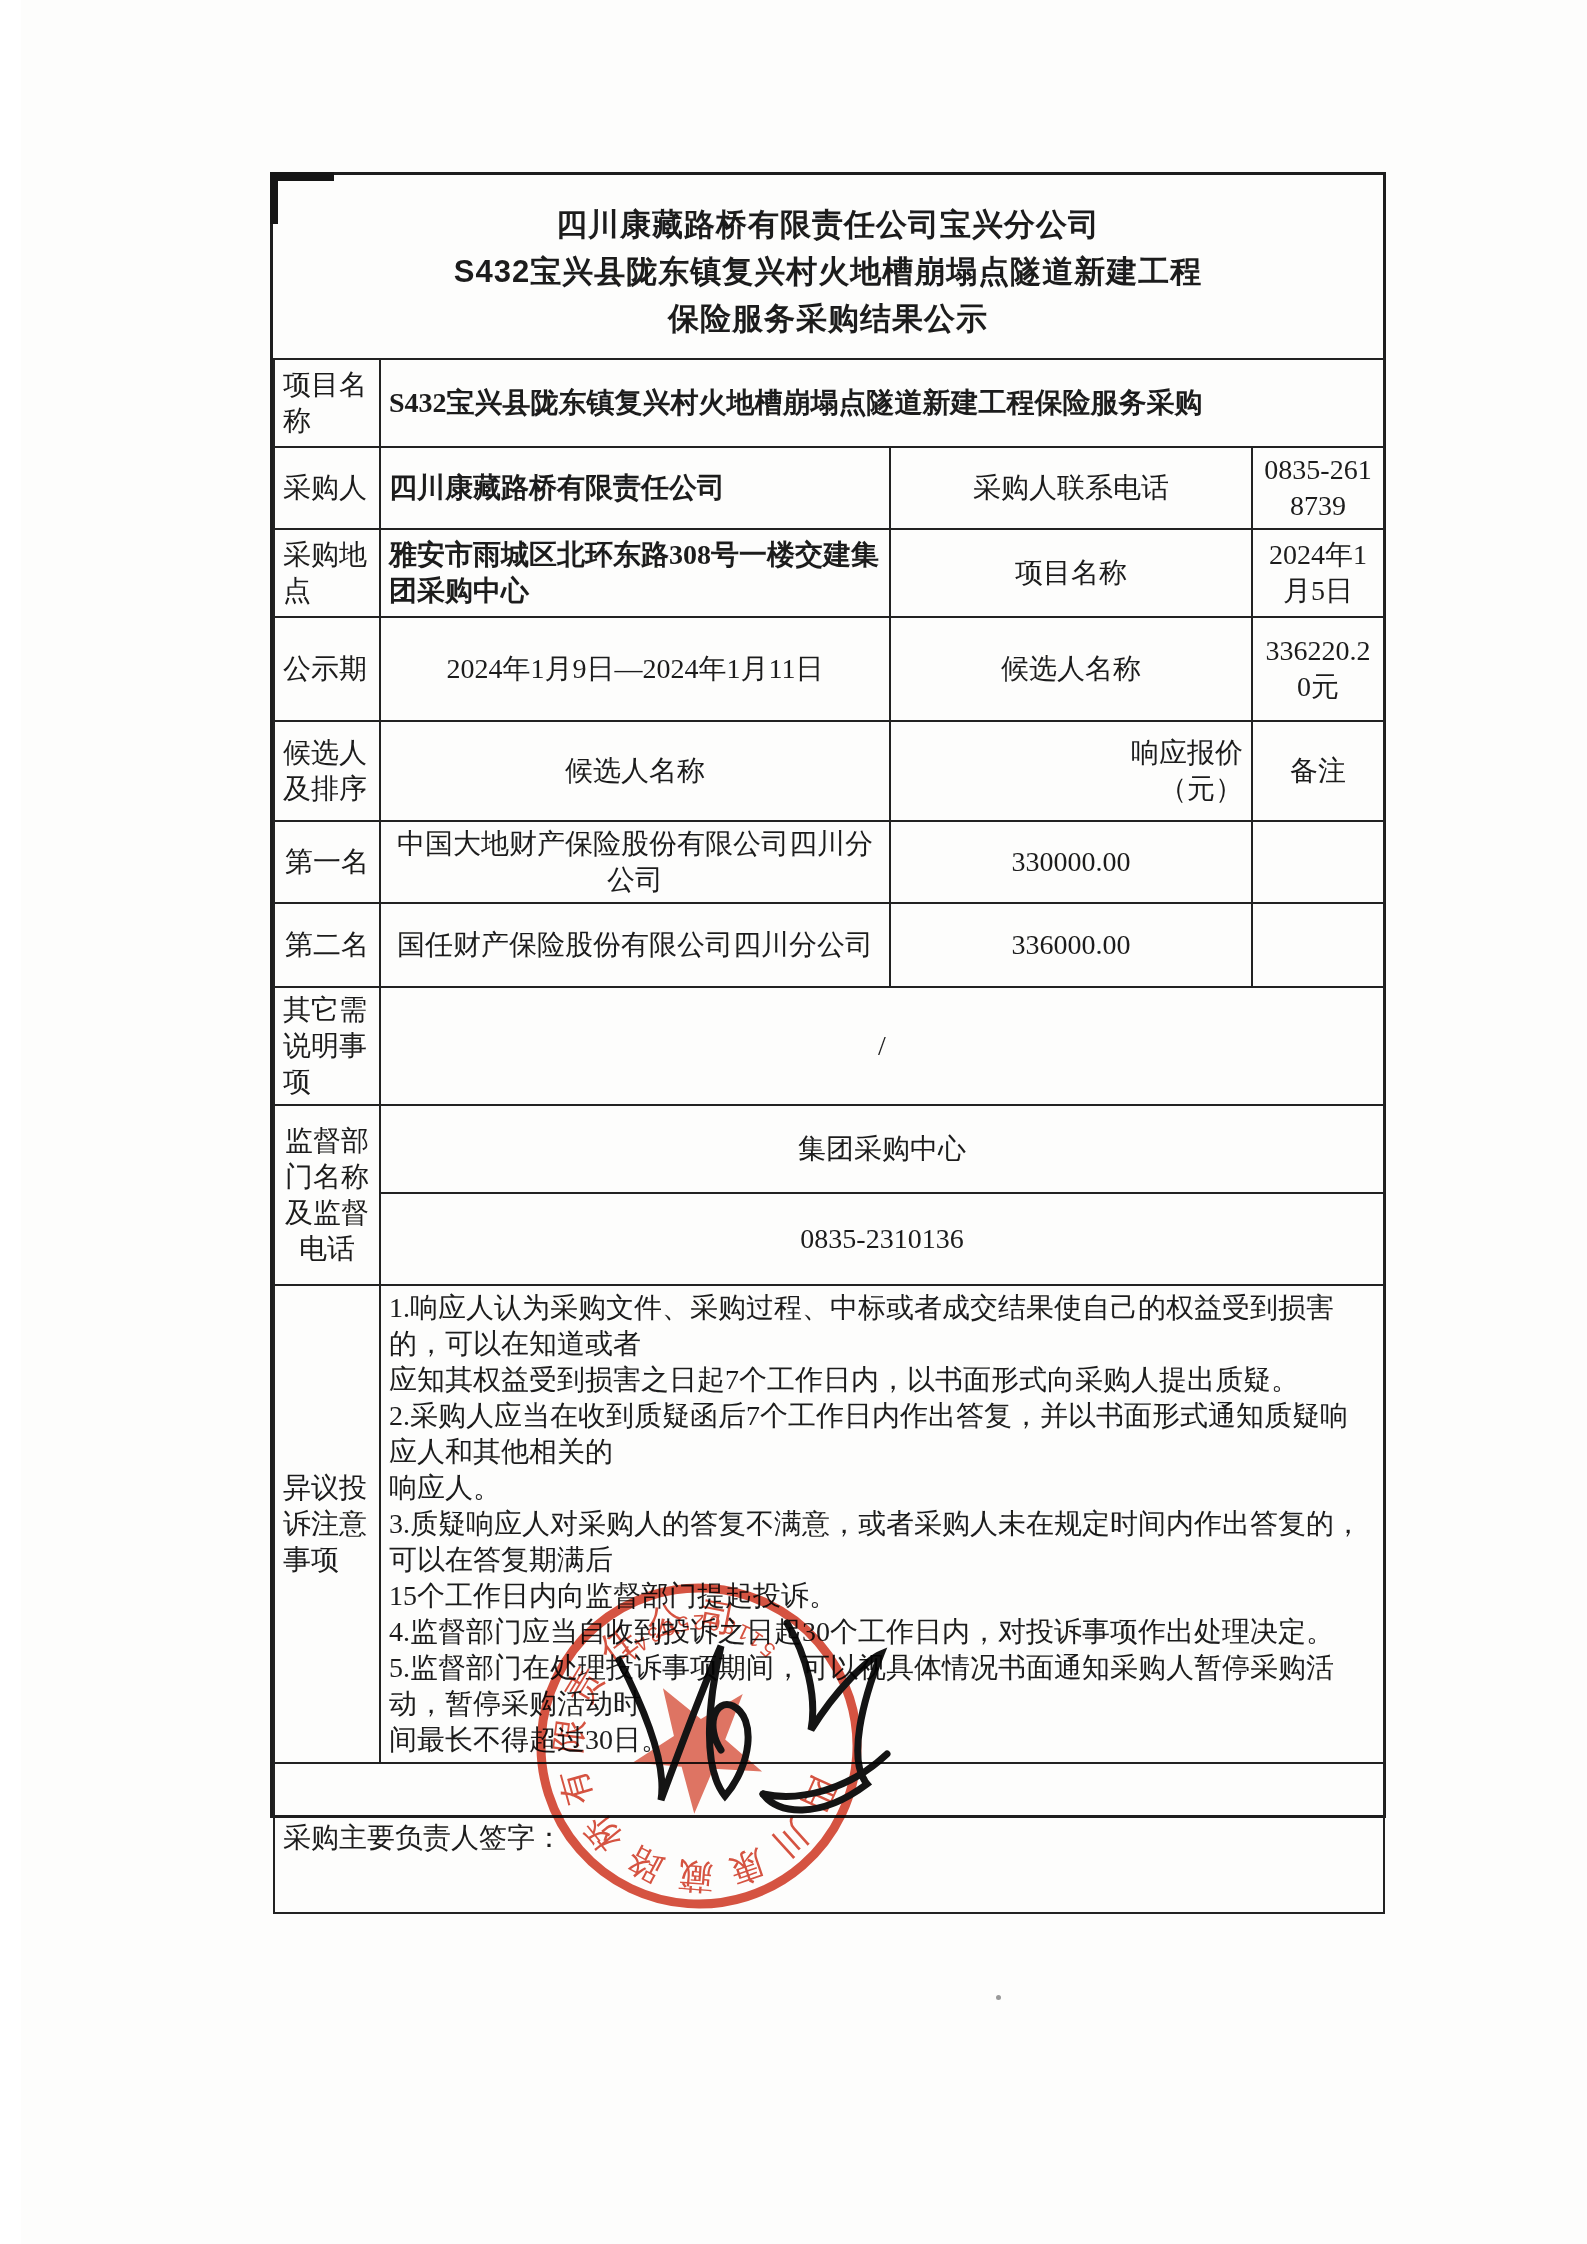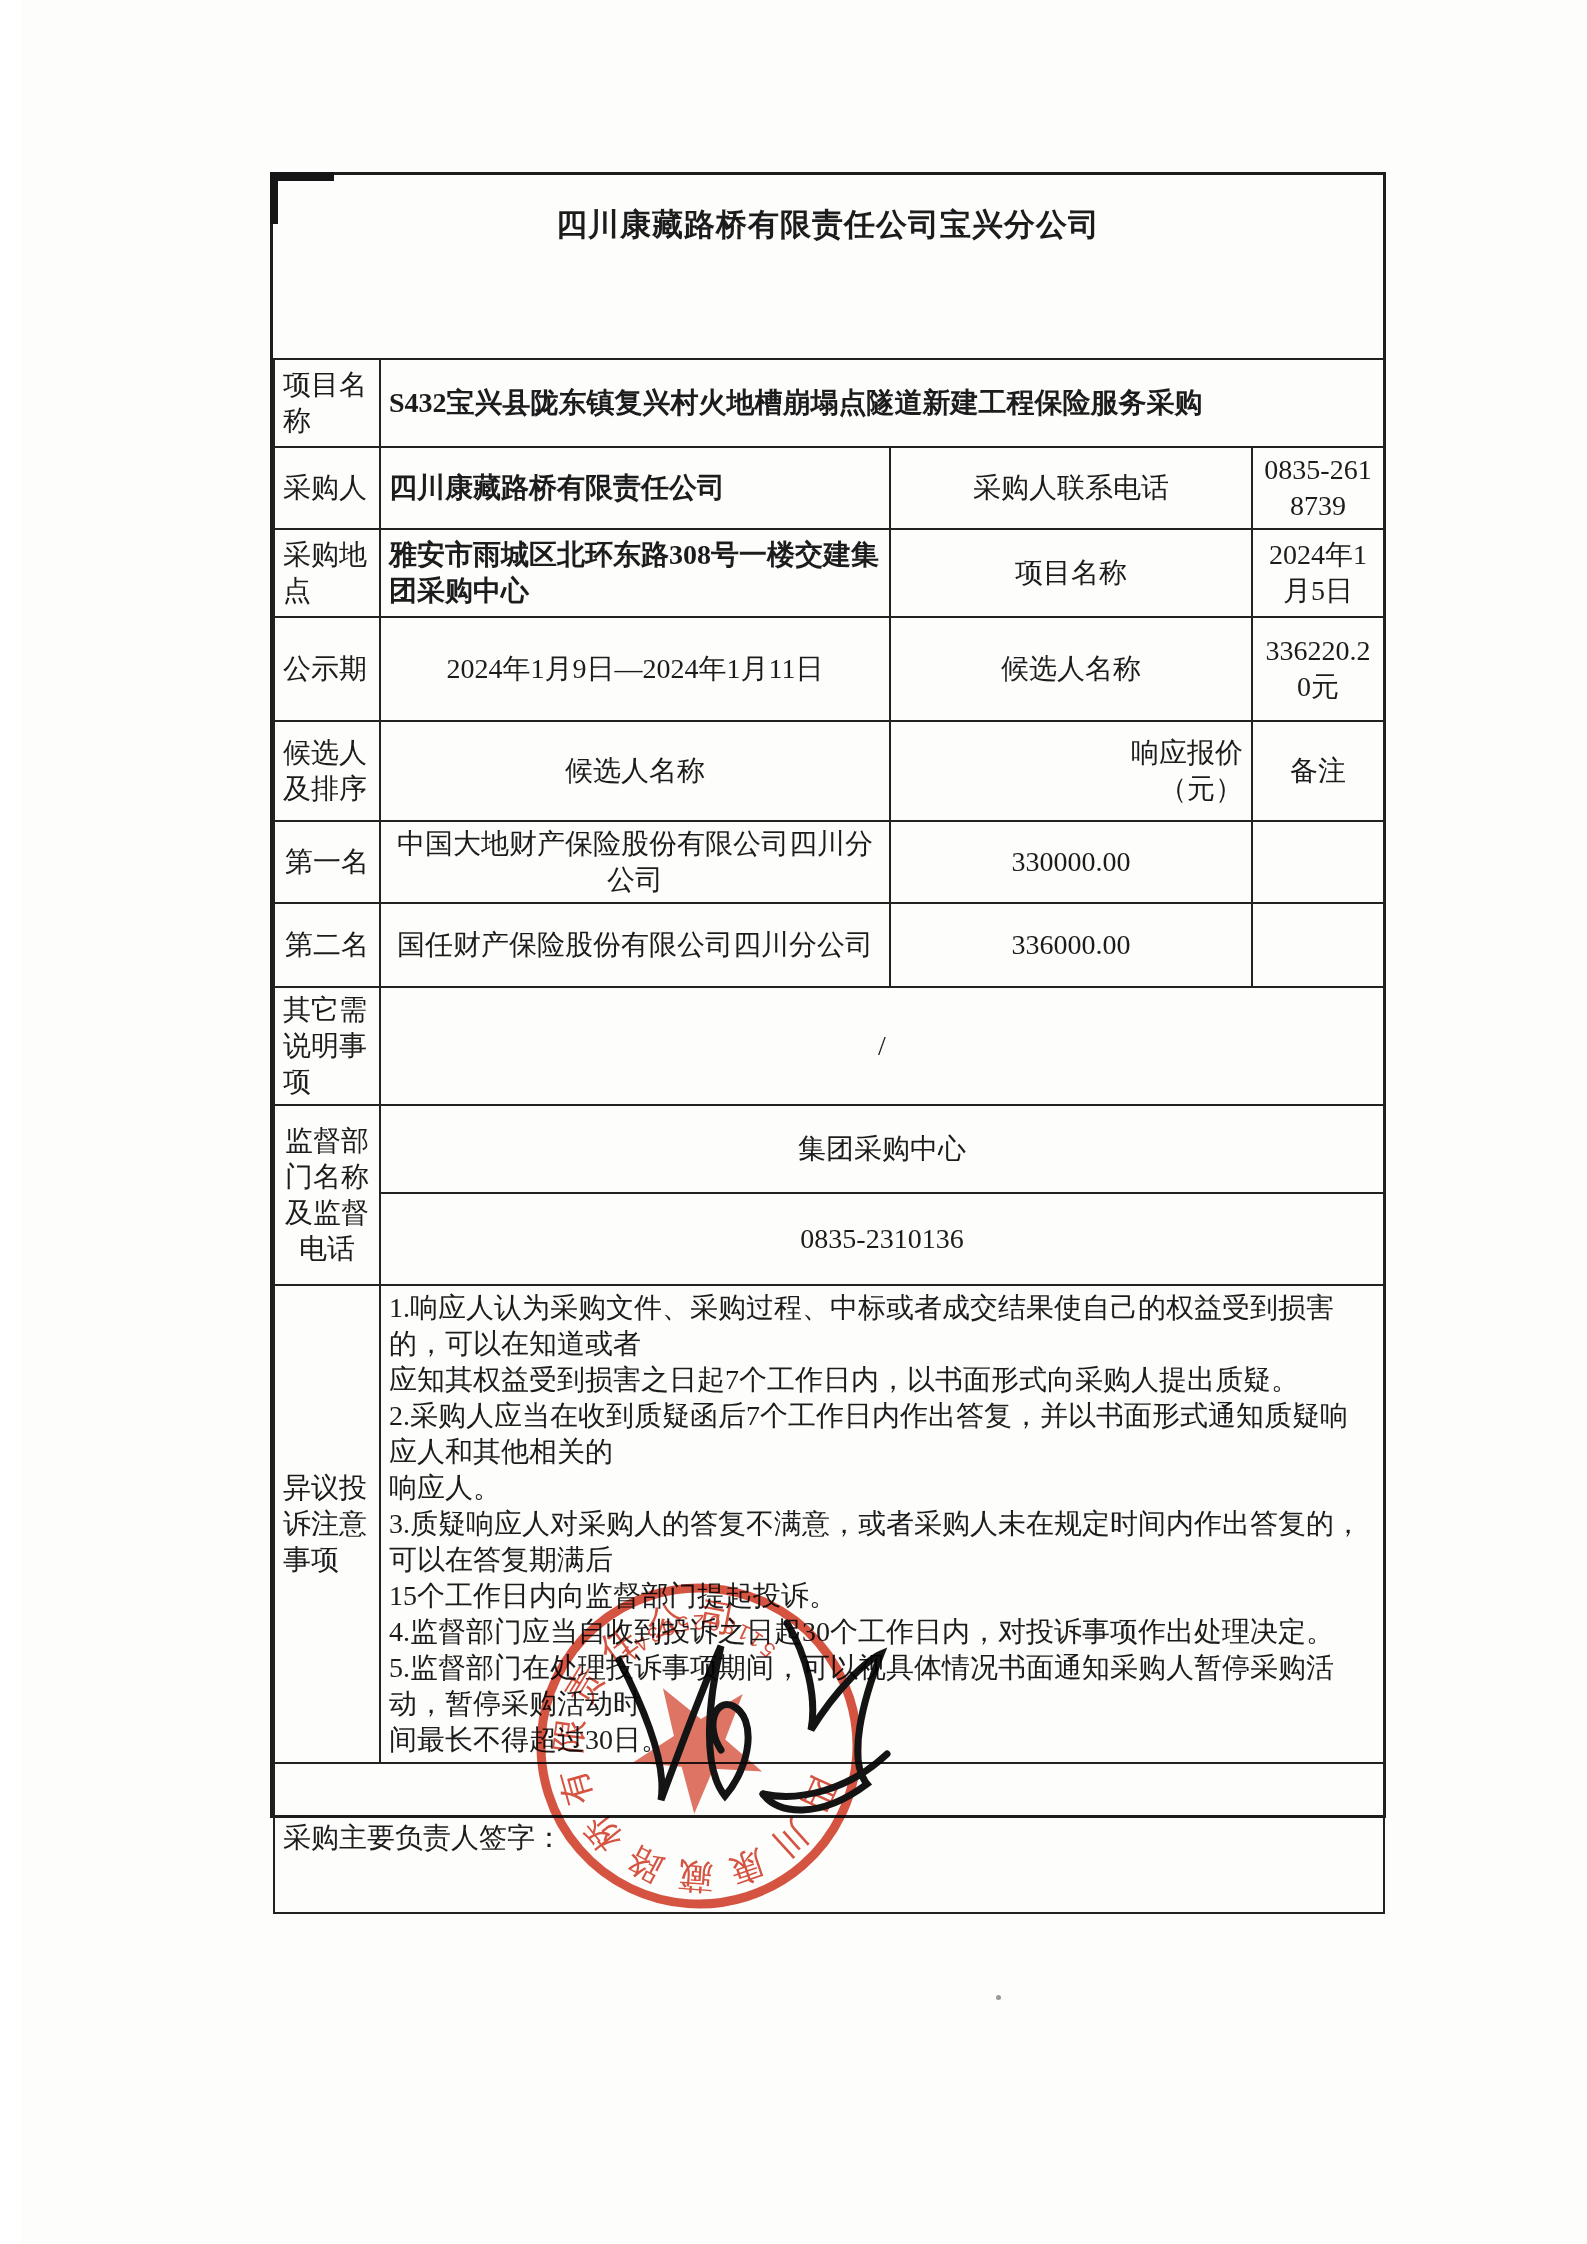--- a/index.html
+++ b/index.html
@@ -31,20 +31,22 @@
 <body>
 
 <div class="page">
 
   <div class="doc">
     <div class="corner-h"></div>
     <div class="corner-v"></div>
 
     <div class="title-block">
       <div>四川康藏路桥有限责任公司宝兴分公司</div>
+      <div>S432宝兴县陇东镇复兴村火地槽崩塌点隧道新建工程</div>
+      <div>保险服务采购结果公示</div>
     </div>
 
     <table class="grid">
       <colgroup>
           <col style="width:106px">
           <col style="width:510px">
           <col style="width:362px">
           <col style="width:132px">
         </colgroup>
 

